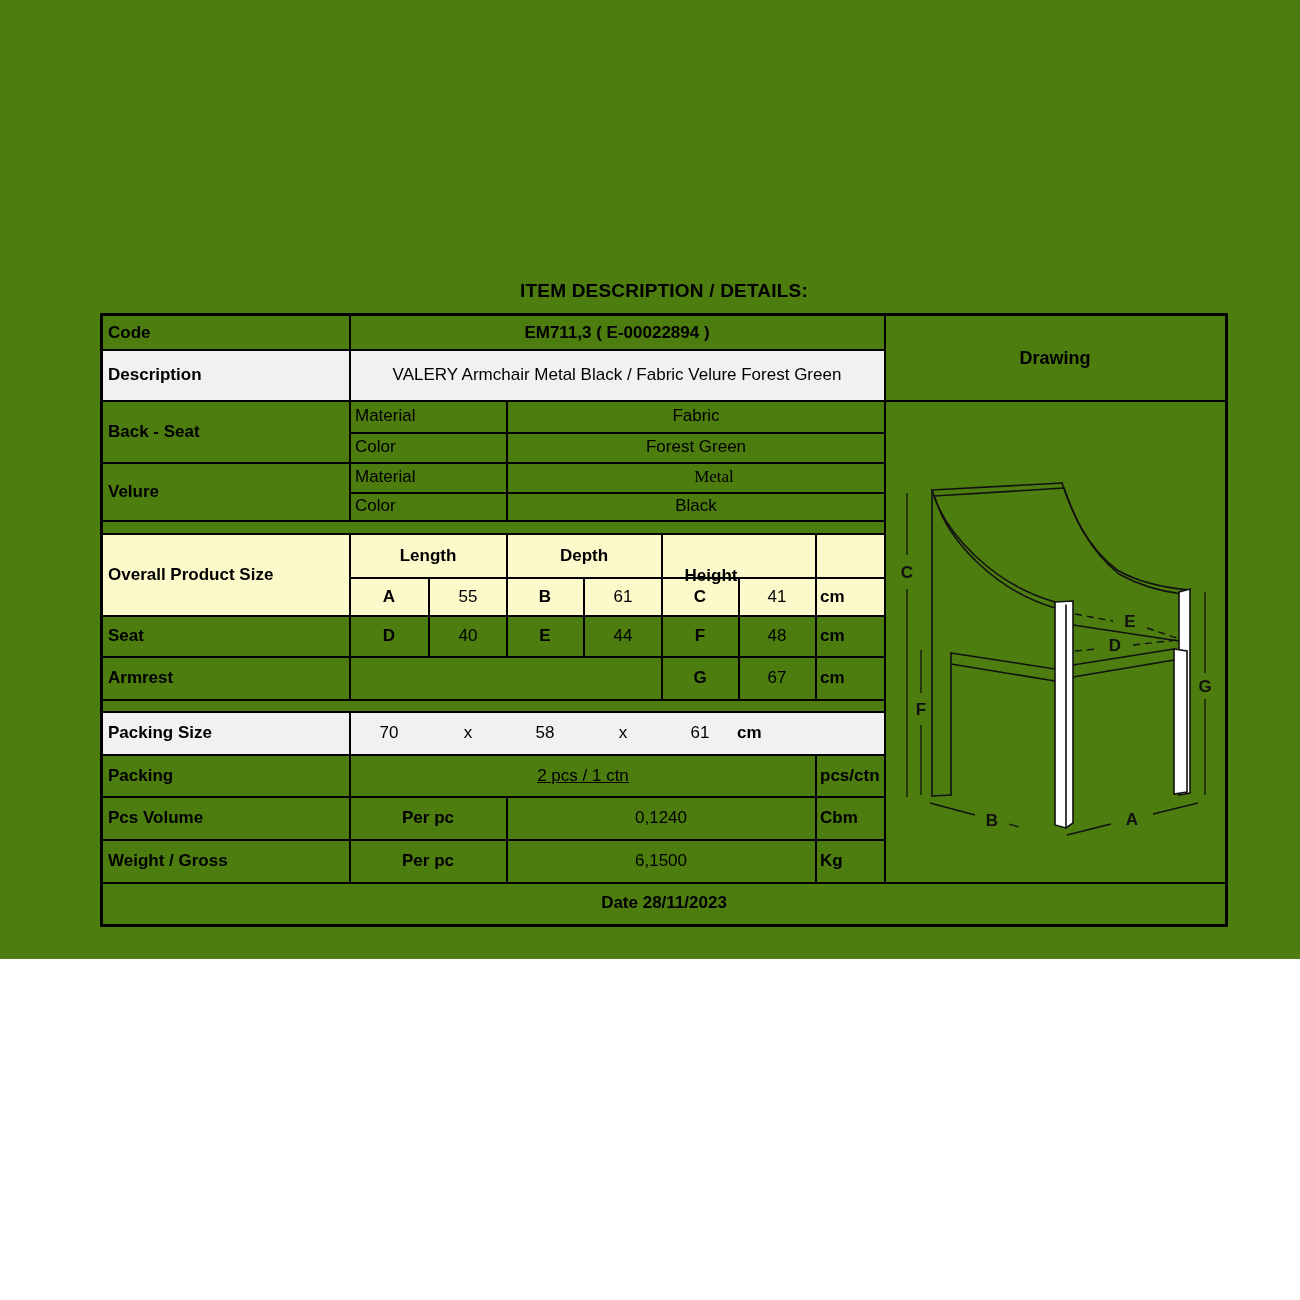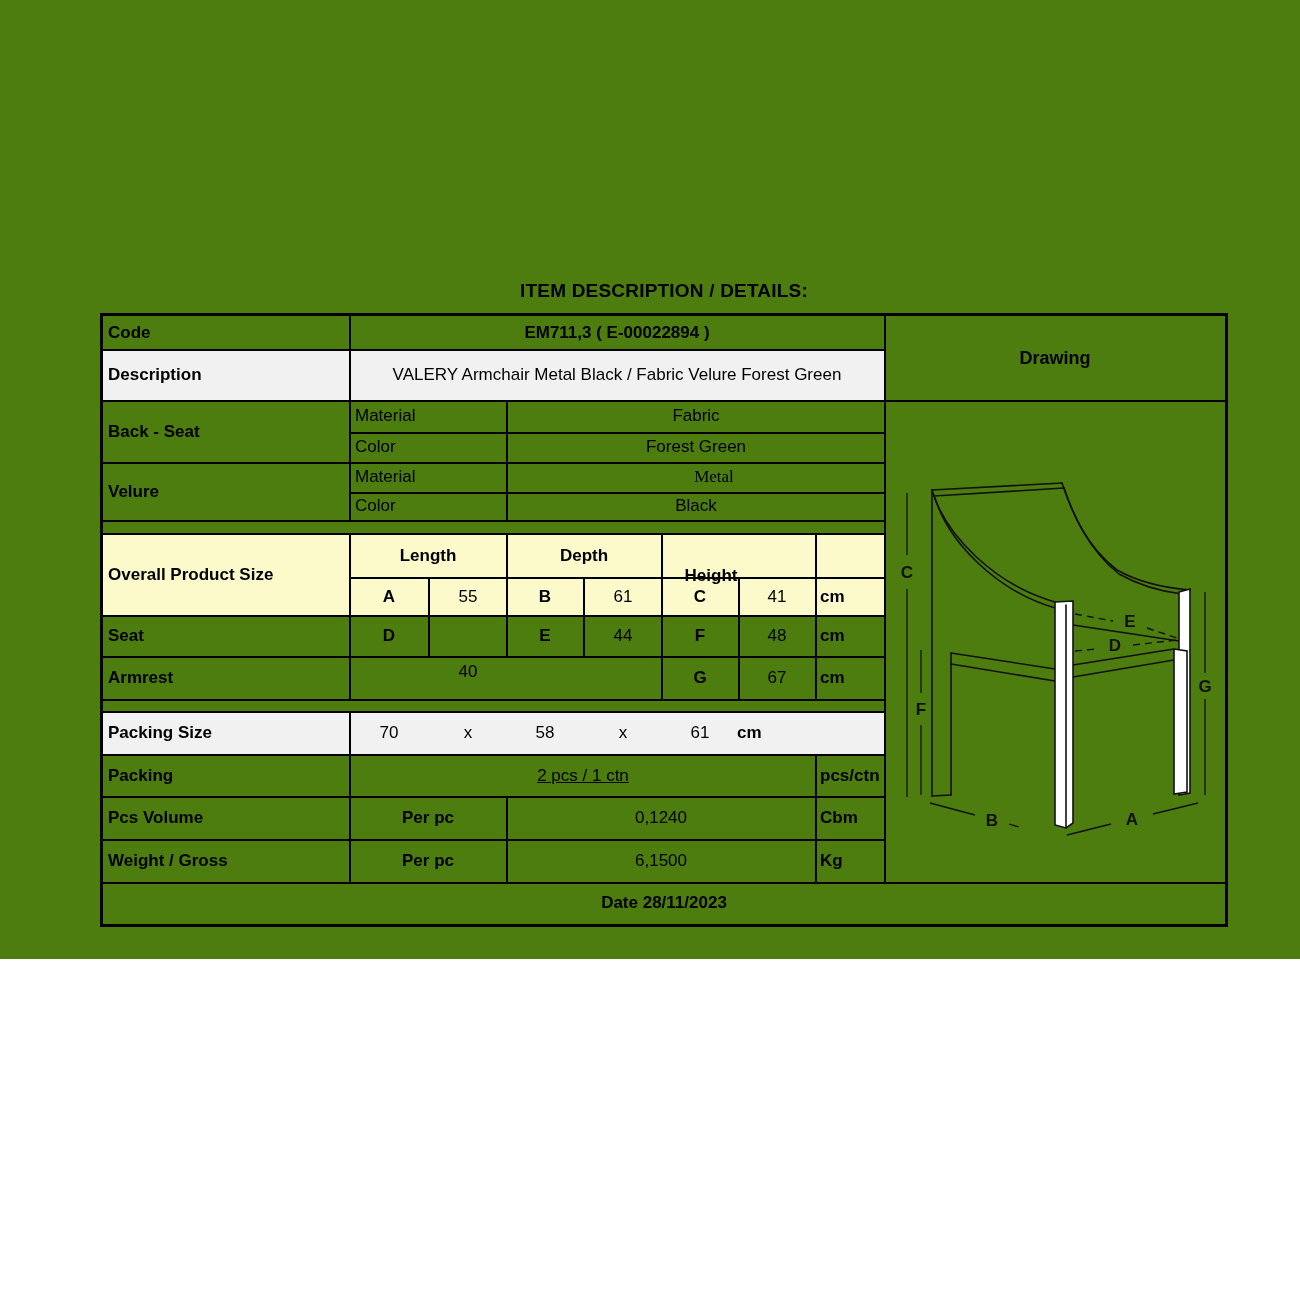--- a/index.html
+++ b/index.html
@@ -113,21 +113,21 @@
 
       <div class="txt ctr b" style="left:286px;top:281px;">A</div>
       <div class="txt ctr" style="left:365px;top:281px;">55</div>
       <div class="txt ctr b" style="left:442px;top:281px;">B</div>
       <div class="txt ctr" style="left:520px;top:281px;">61</div>
       <div class="txt ctr b" style="left:597px;top:281px;">C</div>
       <div class="txt ctr" style="left:674px;top:281px;">41</div>
       <div class="txt lft b" style="left:717px;top:281px;">cm</div>
 
       <div class="txt ctr b" style="left:286px;top:320px;">D</div>
-      <div class="txt ctr" style="left:365px;top:320px;margin-top:36px;">40</div>
+      <div class="txt ctr" style="left:365px;top:320px;">40</div>
       <div class="txt ctr b" style="left:442px;top:320px;">E</div>
       <div class="txt ctr" style="left:520px;top:320px;">44</div>
       <div class="txt ctr b" style="left:597px;top:320px;">F</div>
       <div class="txt ctr" style="left:674px;top:320px;">48</div>
       <div class="txt lft b" style="left:717px;top:320px;">cm</div>
 
       <div class="txt ctr b" style="left:597px;top:362px;">G</div>
       <div class="txt ctr" style="left:674px;top:362px;">67</div>
       <div class="txt lft b" style="left:717px;top:362px;">cm</div>
 

